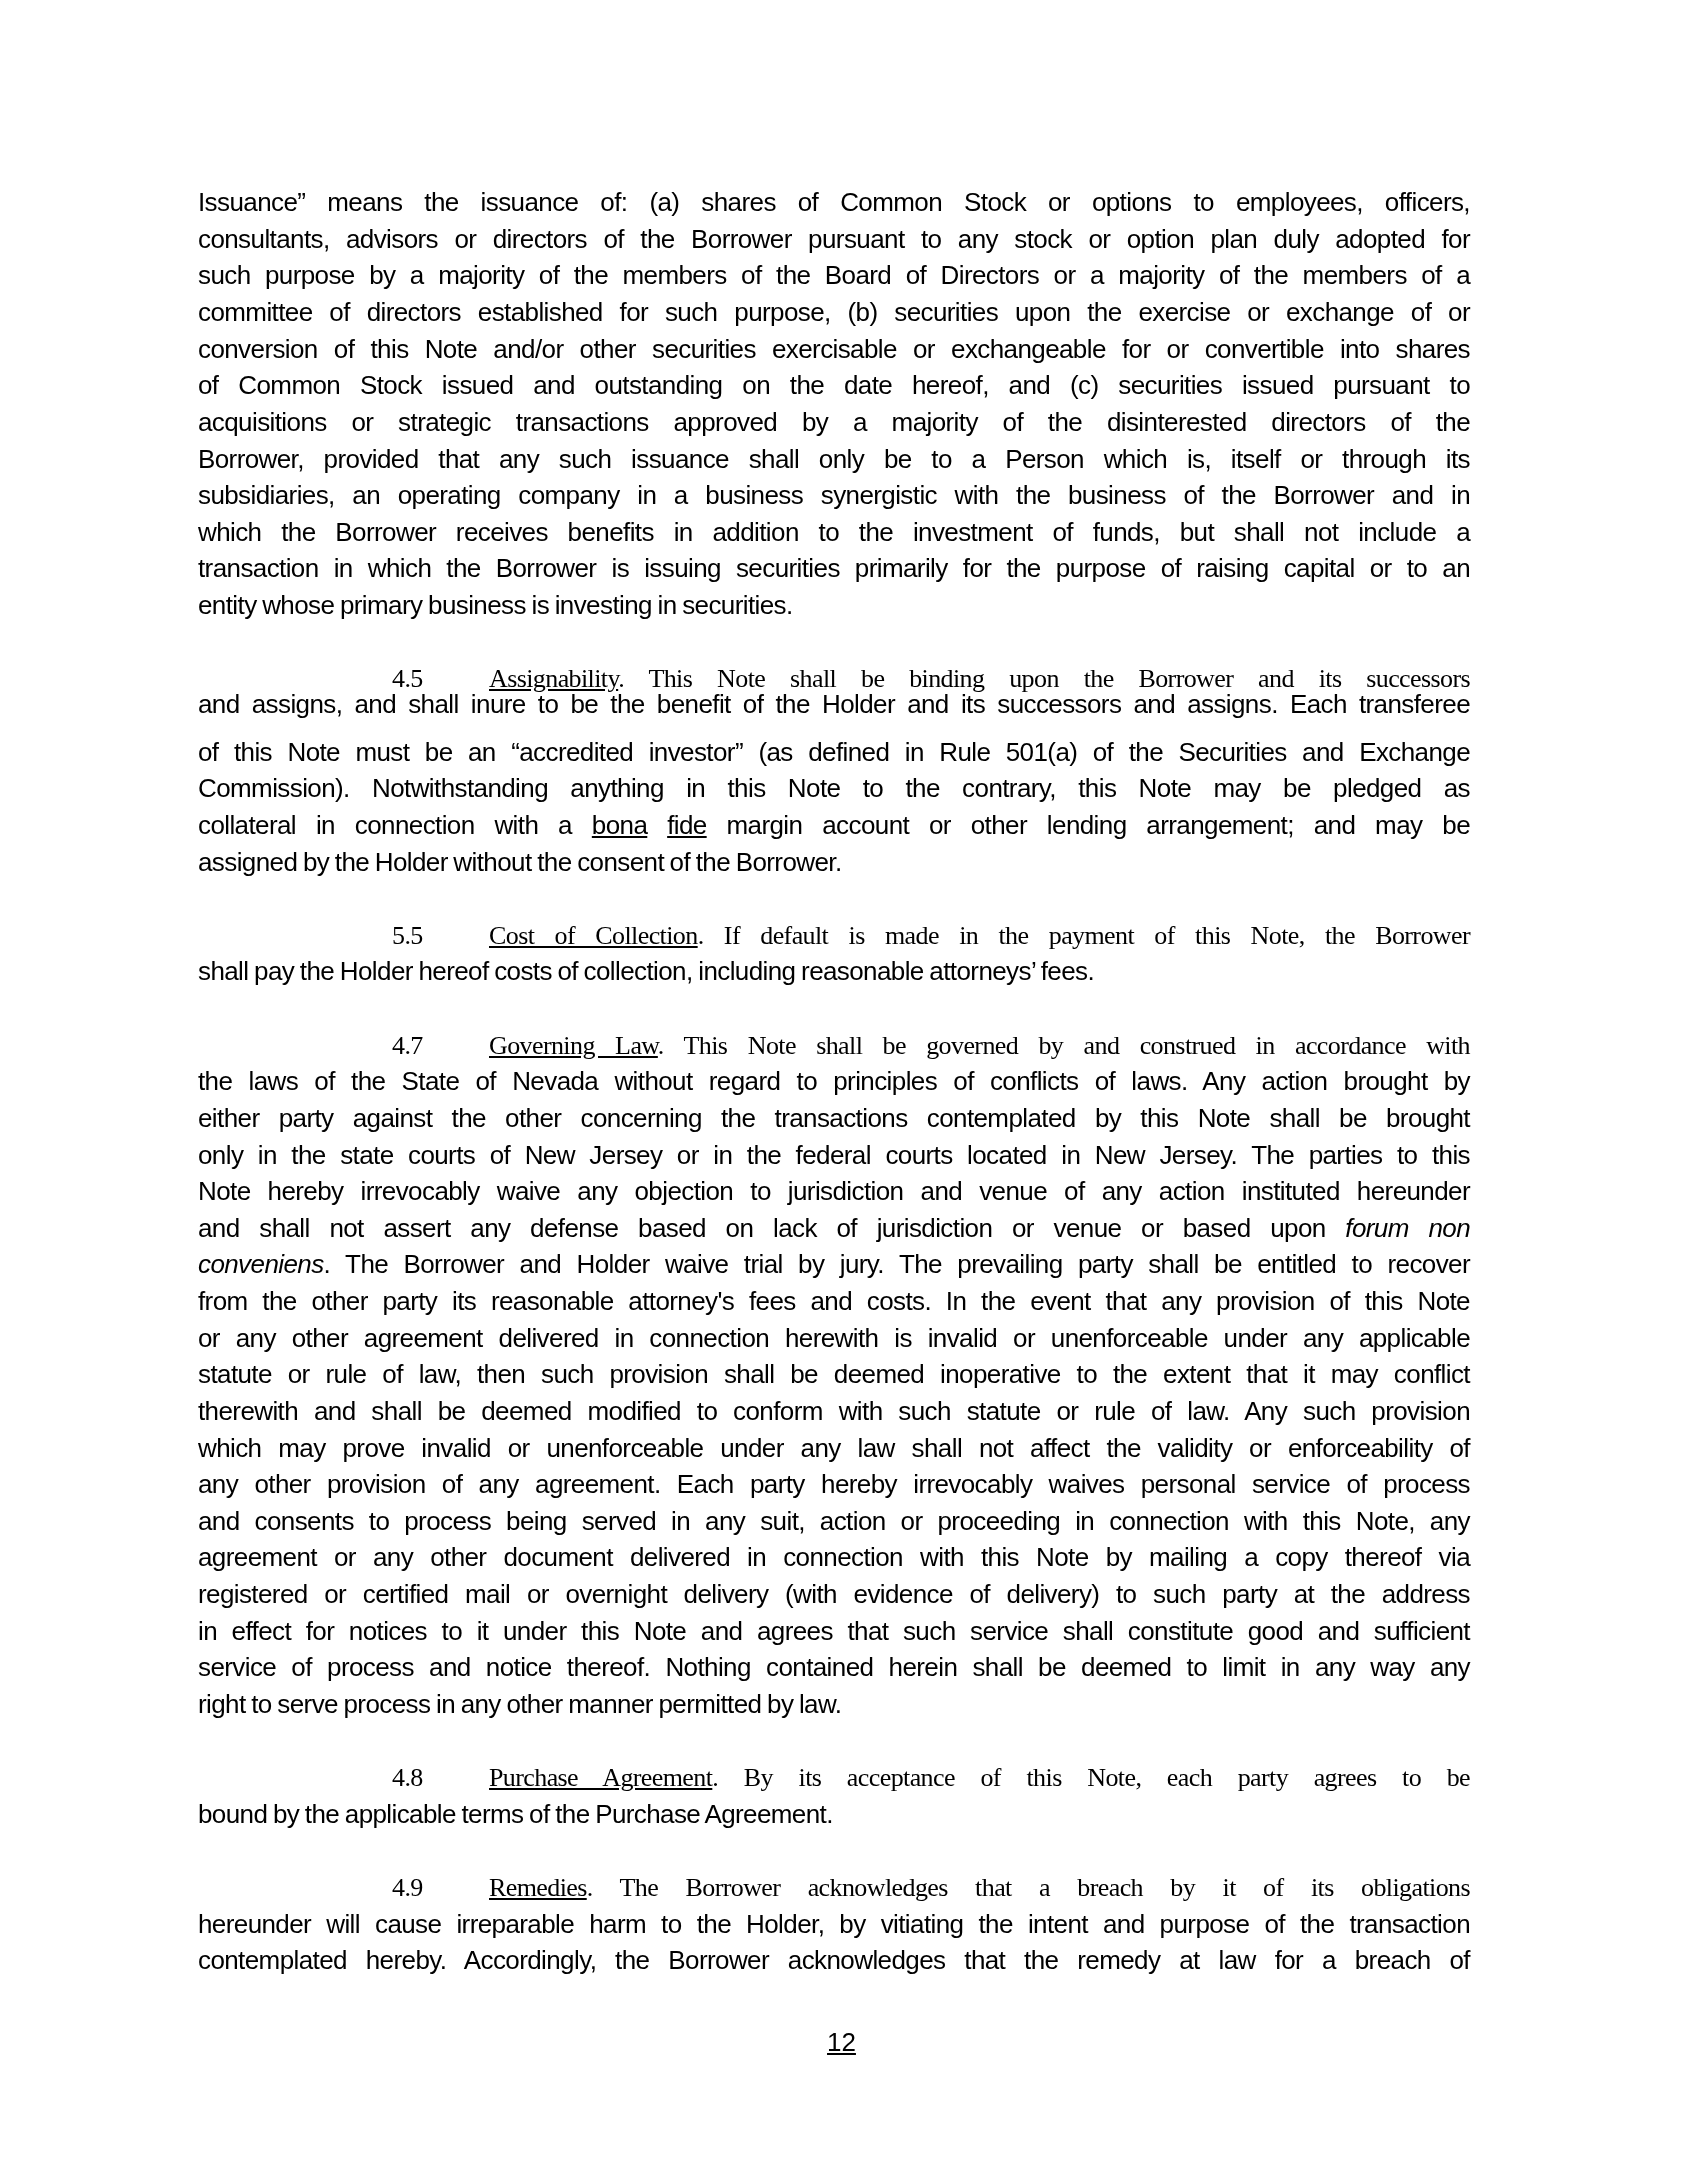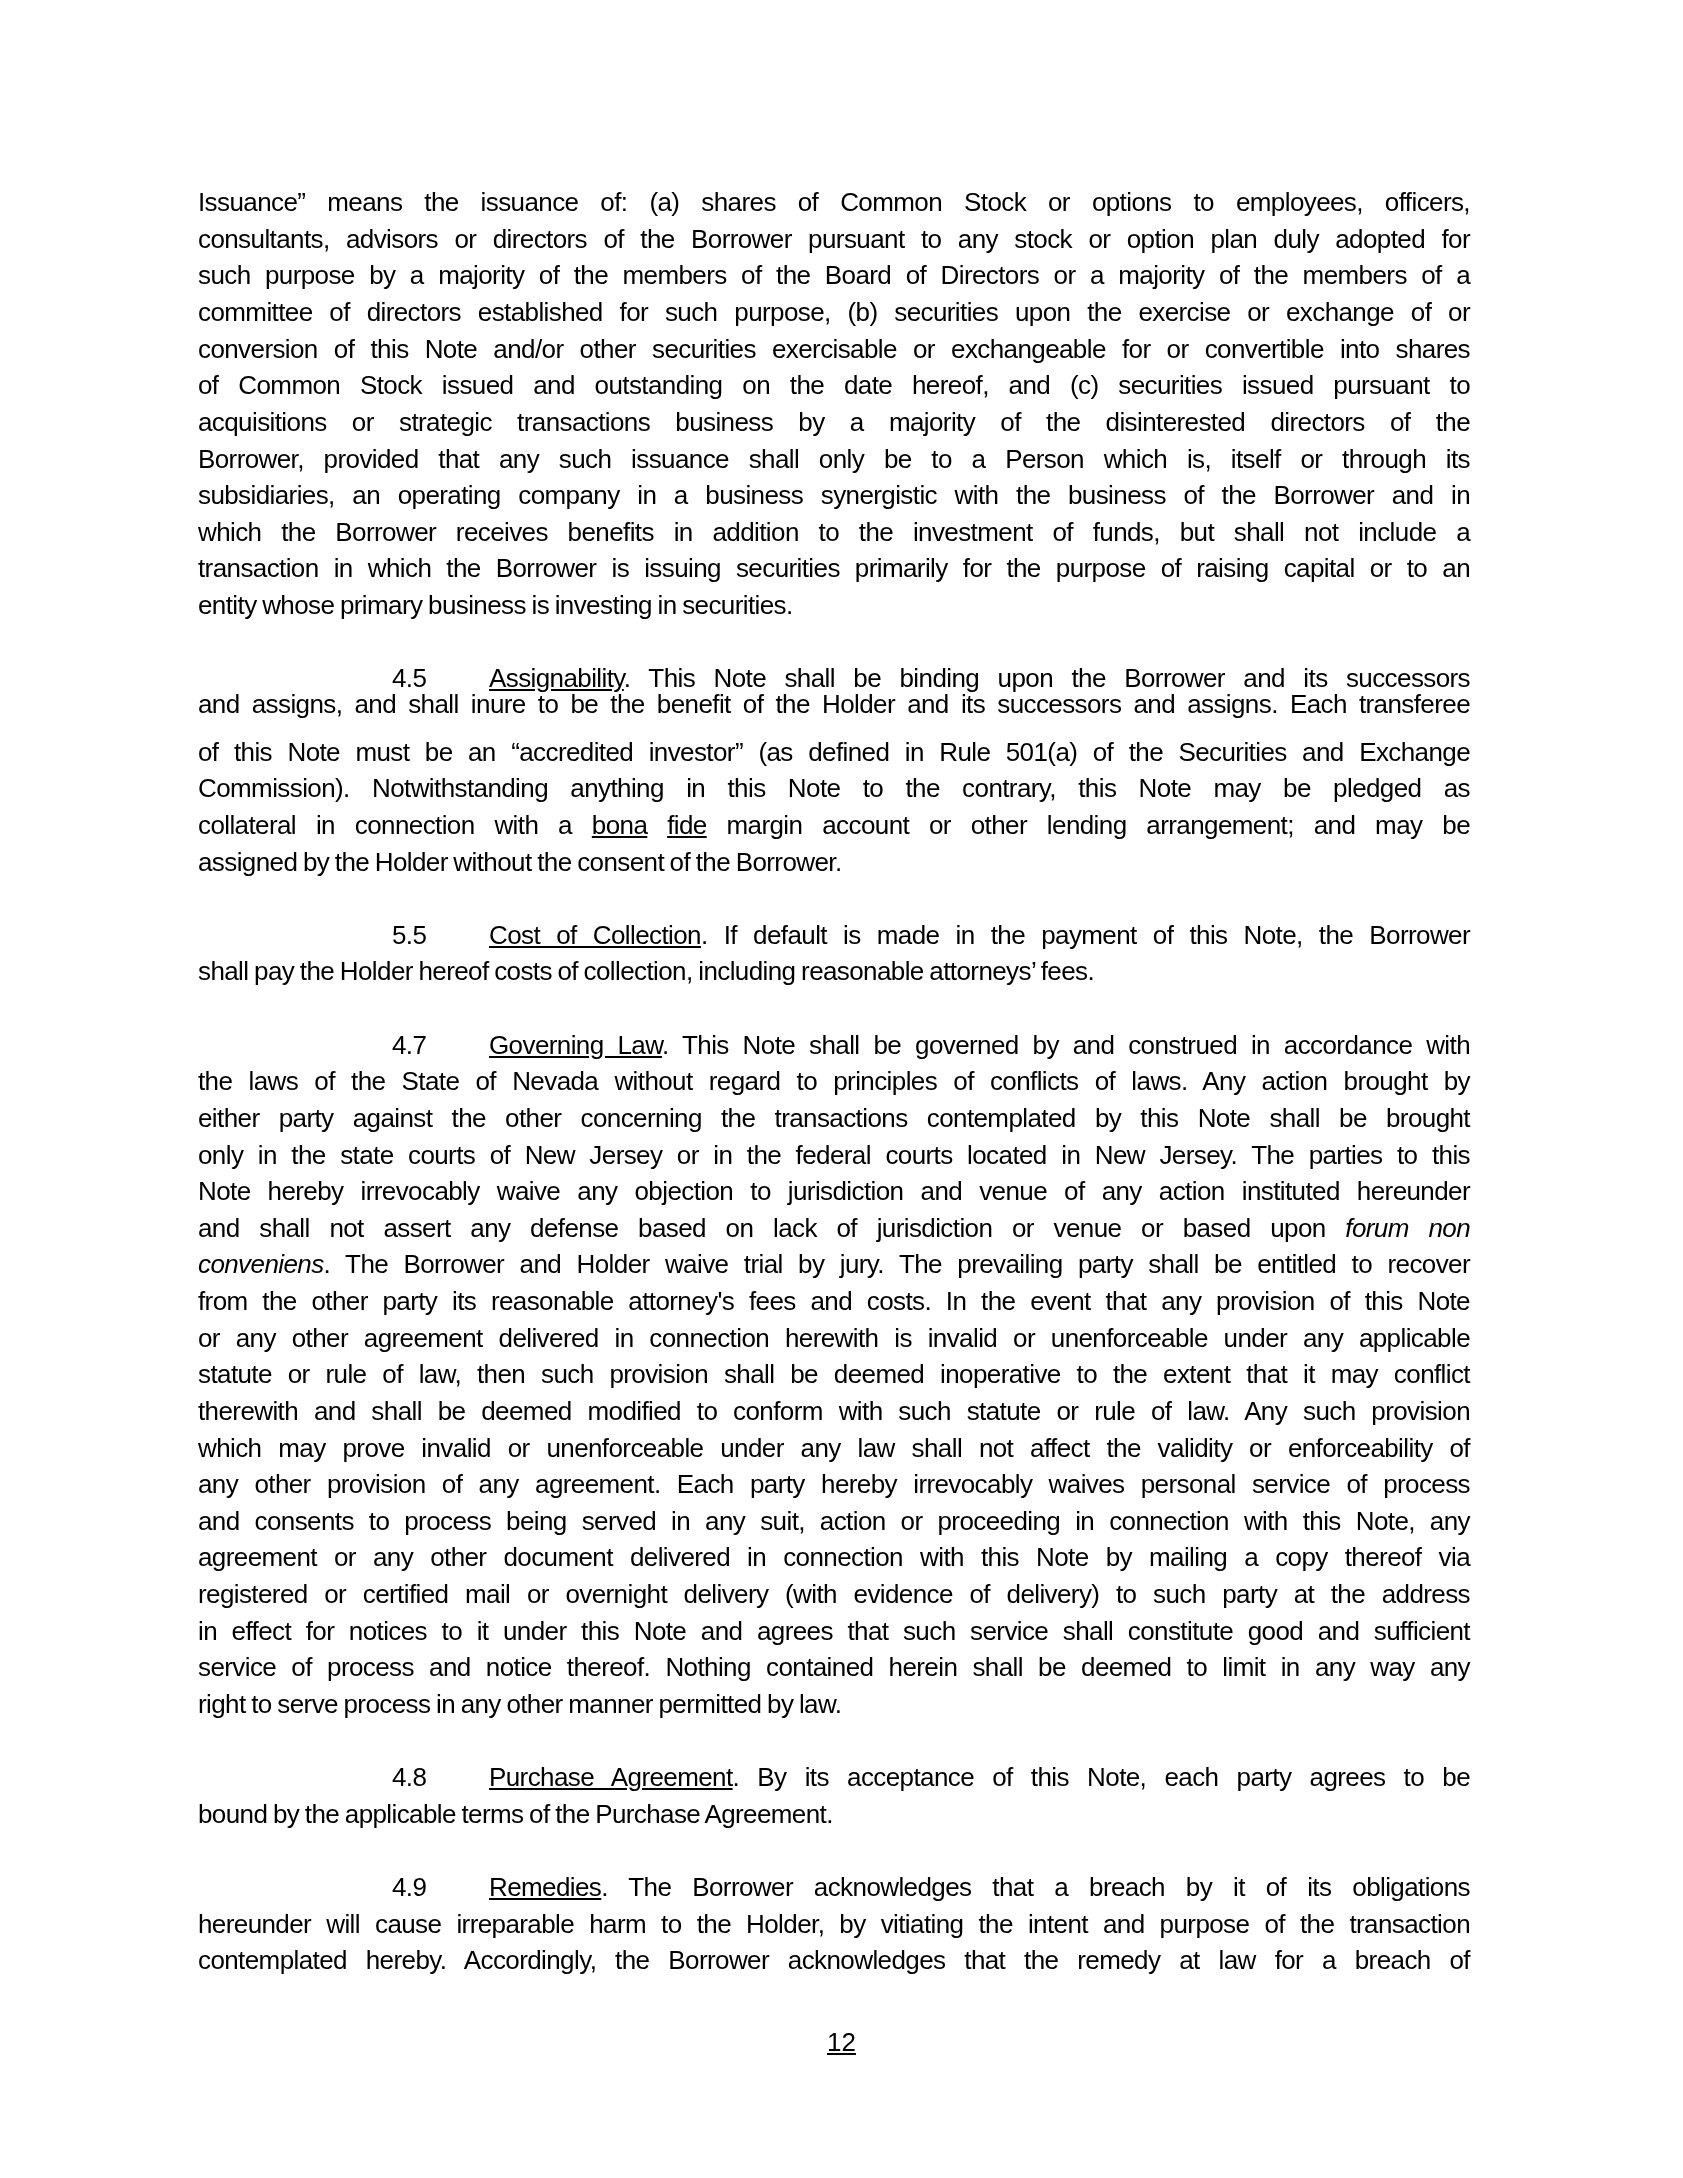--- a/index.html
+++ b/index.html
@@ -3,40 +3,40 @@
 <meta charset="utf-8">
 <style>
   html, body { margin:0; padding:0; background:#ffffff; }
   body { width:1683px; height:2178px; position:relative; overflow:hidden;
          font-family:"Liberation Sans", sans-serif; color:#000; }
   .page { position:absolute; left:0; top:0; width:1683px; height:2178px; }
   .line { position:absolute; left:198px; width:1272px; height:37px; font-size:26px;
           line-height:37px; white-space:nowrap; text-align:justify; text-align-last:justify;
           letter-spacing:-0.6px; word-spacing:-1px; }
   .line.last { text-align-last:left; }
-  .line.first { left:392px; width:1078px; }
+  .line.first { left:392px; width:1078px;font-family:Liberation Serif, serif; }
   .num { display:inline-block; width:97px; text-align-last:left; }
   .u { text-decoration:underline; }
   .i { font-style:italic;margin-top:28px; }
   .pageno { position:absolute; top:2024px; left:0; width:1683px; text-align:center;
             font-size:26px; line-height:37px;text-decoration:underline; }
 </style>
 </head>
 <body>
 
 <div class="page">
 
   <div>
     <div class="line" style="top:184px">Issuance” means the issuance of: (a) shares of Common Stock or options to employees, officers,</div>
     <div class="line" style="top:221px">consultants, advisors or directors of the Borrower pursuant to any stock or option plan duly adopted for</div>
     <div class="line" style="top:257px">such purpose by a majority of the members of the Board of Directors or a majority of the members of a</div>
     <div class="line" style="top:294px">committee of directors established for such purpose, (b) securities upon the exercise or exchange of or</div>
     <div class="line" style="top:331px">conversion of this Note and/or other securities exercisable or exchangeable for or convertible into shares</div>
     <div class="line" style="top:367px">of Common Stock issued and outstanding on the date hereof, and (c) securities issued pursuant to</div>
-    <div class="line" style="top:404px">acquisitions or strategic transactions business by a majority of the disinterested directors of the</div>
+    <div class="line" style="top:404px">acquisitions or strategic transactions approved by a majority of the disinterested directors of the</div>
     <div class="line" style="top:441px">Borrower, provided that any such issuance shall only be to a Person which is, itself or through its</div>
     <div class="line" style="top:477px">subsidiaries, an operating company in a business synergistic with the business of the Borrower and in</div>
     <div class="line" style="top:514px">which the Borrower receives benefits in addition to the investment of funds, but shall not include a</div>
     <div class="line" style="top:550px">transaction in which the Borrower is issuing securities primarily for the purpose of raising capital or to an</div>
     <div class="line last" style="top:587px">entity whose primary business is investing in securities.</div>
   </div>
 
   <div>
     <div class="line first" style="top:660px">
       <span class="num">4.5</span><span class="u">Assignability</span><span>.  This Note shall be binding upon the Borrower and its successors</span>

